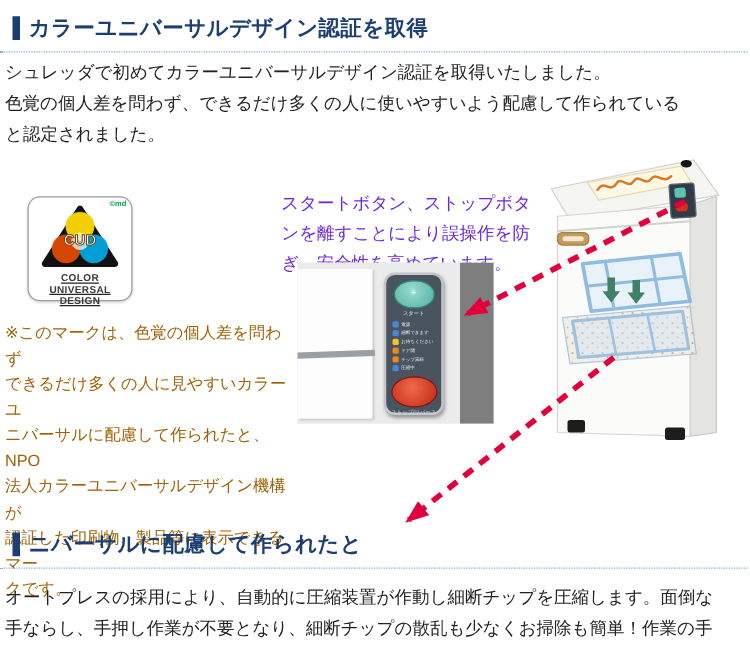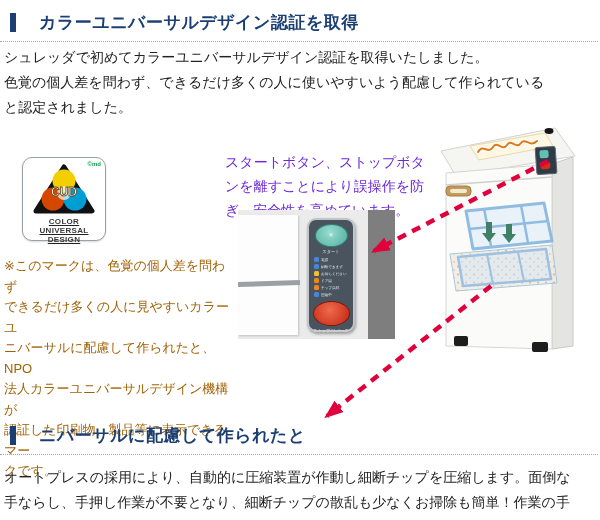--- a/index.html
+++ b/index.html
@@ -2,21 +2,21 @@
 <html><head>
 <meta charset="utf-8">
 <style>
   html,body{margin:0;padding:0;}
   body{
     width:600px;height:520px;position:relative;overflow:hidden;
     background:#ffffff;
     font-family:"Liberation Sans","DejaVu Sans",sans-serif;
     color:#222;
   }
-  .layer{position:absolute;z-index:2;gap:16px;}
+  .layer{position:absolute;z-index:2;}
   
   .sec-head{
     left:0;width:588px;padding:0 0 7px 10px;
     border-bottom:1px dotted #85aed6;
     display:flex;align-items:center;
   }
   .sec-head .bar{
     display:inline-block;width:6px;height:19px;
     background:#1b3f72;margin-right:7px;flex:0 0 auto;
   }

